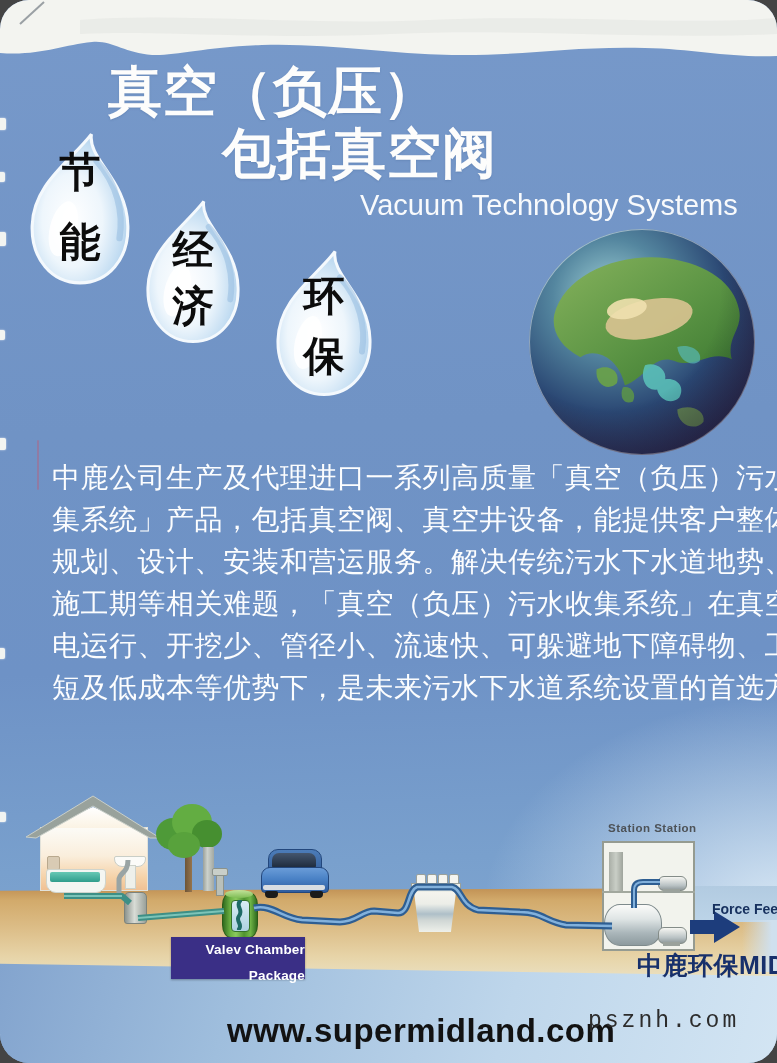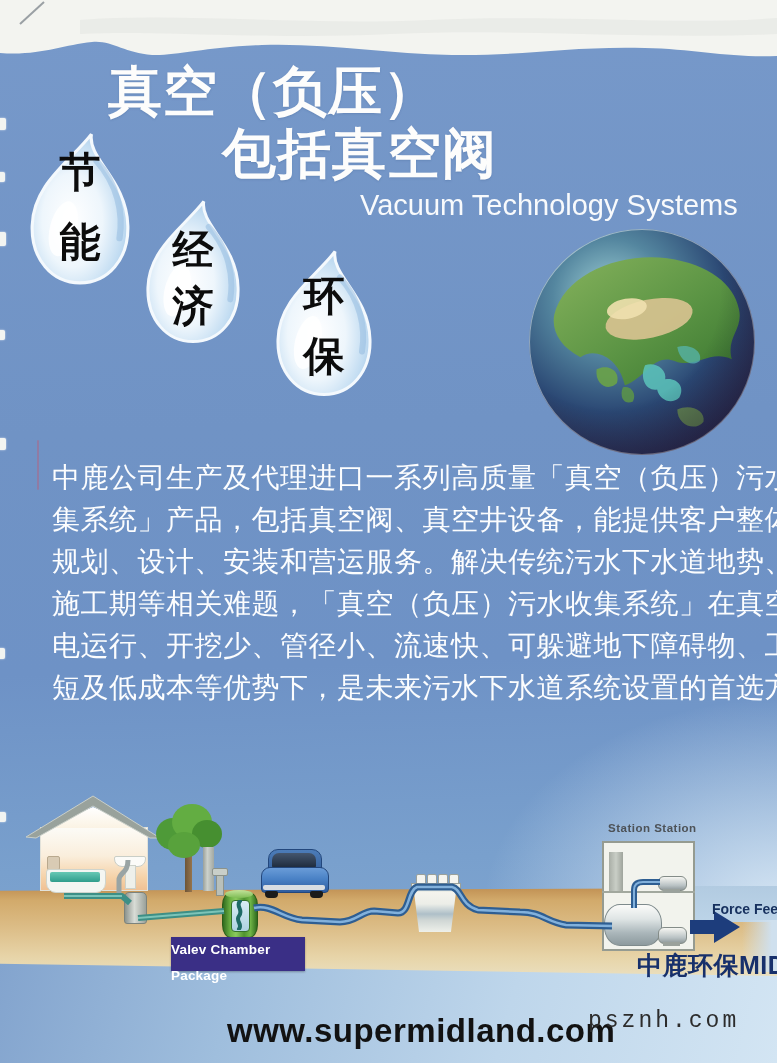--- a/index.html
+++ b/index.html
@@ -1,18 +1,18 @@
 <!DOCTYPE html>
 <html><head>
 <meta charset="utf-8">
 <style>
   html,body{margin:0;padding:0;background:#444;}
   .page{position:relative;width:777px;height:1063px;overflow:hidden;
         font-family:"Liberation Sans","DejaVu Sans",sans-serif;
-        background:linear-gradient(178deg,#7799ca 0%,#7093c5 40%,#6e92c6 62%,#79a0cd 80%,#86abd4 100%);}
+        background:linear-gradient(178deg,#7799ca 0%,#7093c5 40%,#6e92c6 62%,#79a0cd 80%,#86abd4 100%);border-radius:29px;}
   .abs{position:absolute;}
   
   .lighten{left:0;top:0;width:777px;height:1063px;
      background:radial-gradient(420px 300px at 101% 86%,rgba(225,238,248,.92) 0%,rgba(225,238,248,0) 72%);}
   
   .topband{left:0;top:0;width:777px;height:62px;}
   
   .nick{background:#f2f4f1;width:8px;border-radius:2px;box-shadow:0 0 2px rgba(255,255,255,.8);}
   .speck{width:4px;height:4px;border-radius:50%;background:#2e2e33;opacity:.8;}
   .scratch{width:2px;background:rgba(205,80,100,.35);border-radius:2px;}
@@ -72,22 +72,22 @@
   .pittop{left:411px;top:883px;width:48px;height:9px;background:#eceee6;border:1px solid #9aa09a;}
   .pitbody{left:414px;top:892px;width:42px;height:40px;clip-path:polygon(0 0,100% 0,88% 100%,12% 100%);
      background:linear-gradient(180deg,#f4f4ee 0%,#eceee8 30%,#aebfc8 55%,#cfd6d4 70%,#eef0ea 100%);}
   .station{left:602px;top:841px;width:89px;height:106px;background:#f2f3ed;border:2px solid #959b91;}
   .stationline{left:602px;top:891px;width:93px;height:2px;background:#a2a89e;}
   .tower{left:609px;top:852px;width:14px;height:39px;background:linear-gradient(90deg,#a9aea6,#c9cec6 50%,#9fa49c);}
   .minitank{width:27px;height:13px;border-radius:6px;background:linear-gradient(180deg,#f6f6f2,#b9c2c4 65%,#8e989a);border:1px solid #848c88;}
   .minibase{width:17px;height:4px;background:#9aa19c;}
   .maintank{left:604px;top:904px;width:56px;height:40px;border-radius:16px/19px;
      background:linear-gradient(180deg,#fbfbf9 0%,#dfe5e5 35%,#aab6ba 70%,#8d9a9e 100%);border:1px solid #7e8a8c;}
-  .label-indigo{left:171px;top:937px;width:134px;height:34px;background:#3a2f86;color:#fff;
-     font-weight:700;font-size:13.5px;text-align:left;line-height:26px;letter-spacing:.2px;box-shadow:0 1px 2px rgba(0,0,0,.3);}
+  .label-indigo{left:171px;top:937px;width:134px;height:42px;background:#3a2f86;color:#fff;
+     font-weight:700;font-size:13.5px;text-align:right;line-height:26px;letter-spacing:.2px;box-shadow:0 1px 2px rgba(0,0,0,.3);}
   .label-yellow{left:380px;top:938px;width:122px;height:28px;background:#f1e23b;color:#141414;
      font-weight:800;font-size:16px;text-align:center;line-height:28px;box-shadow:0 1px 2px rgba(0,0,0,.25);}
   .stationlabel{left:608px;top:822px;width:90px;color:#4d5257;font-size:11.5px;font-weight:600;letter-spacing:.5px;white-space:nowrap;}
   .forcefeed{left:712px;top:901px;color:#16305e;font-weight:800;font-size:14px;white-space:nowrap;}
   .brand{left:637px;top:949px;color:#17306b;font-weight:800;font-size:25px;white-space:nowrap;letter-spacing:.5px;}
   .website{left:227px;top:1012px;color:#121212;font-weight:800;font-size:33px;letter-spacing:.5px;}
   .watermark{left:588px;top:1008px;color:#2c2c2c;font-size:23px;letter-spacing:3px;
      font-family:Liberation Mono, monospace;}
 </style>
 </head>

